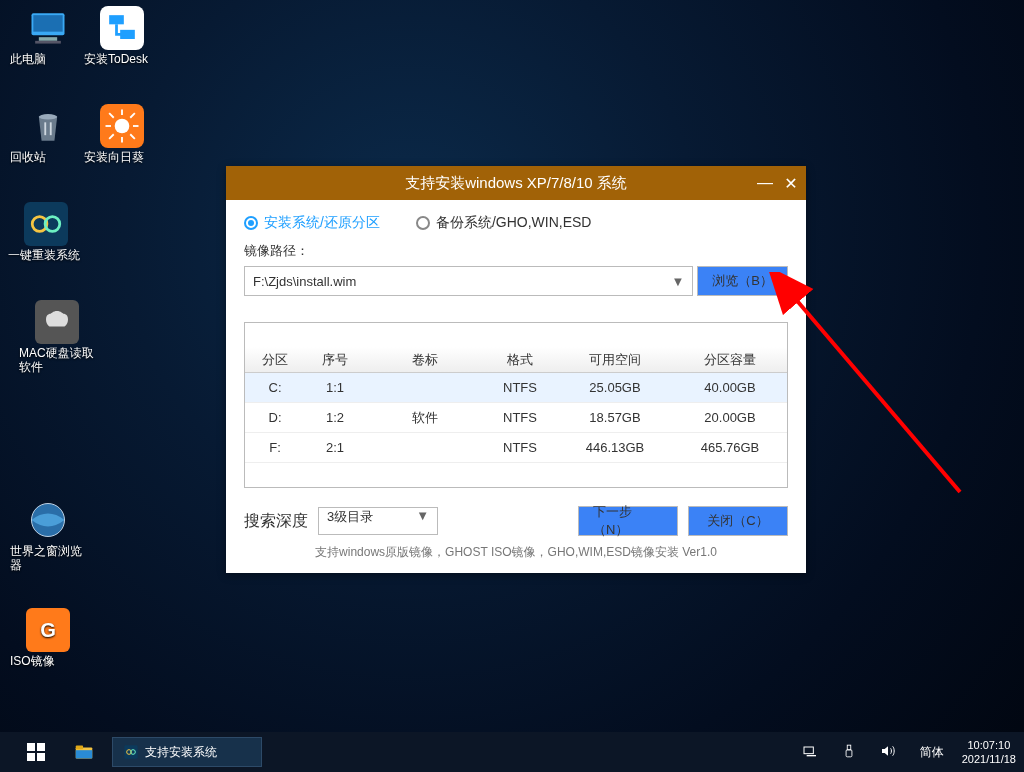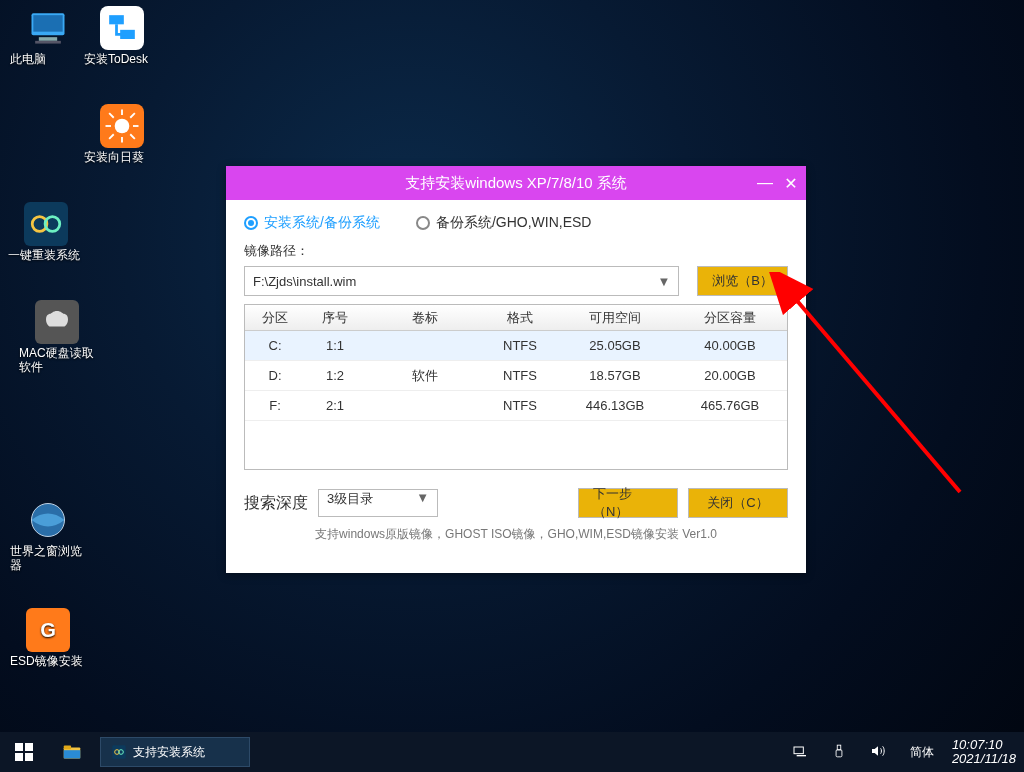--- a/index.html
+++ b/index.html
@@ -9,48 +9,48 @@
   position: relative;
 }
 
 
 .desktop { position: absolute; left: 0; top: 0; width: 100%; height: calc(100% - 40px); }
 .dicon { position: absolute; width: 76px; text-align: left; color: #fff; font-size: 12px; text-shadow: 0 1px 2px #000; }
 .dicon .box { width: 44px; height: 44px; margin: 0 auto 2px; border-radius: 6px; display: flex; align-items: center; justify-content: center; }
 .dicon .lbl { line-height: 14px; }
 
 
-.taskbar { position: absolute; bottom: 0; left: 0; right: 0; height: 40px; background: #0c1626; display: flex; align-items: center; color: #fff; font-size: 12px; }
+.taskbar { position: absolute; bottom: 0; left: 0; right: 0; height: 40px; background: #0c1626; display: flex; align-items: center; color: #fff; font-size: 12px; padding-left: 12px; }
 .taskbar .start { width: 48px; height: 40px; display: flex; align-items: center; justify-content: center; }
 .taskbar .start svg { width: 18px; height: 18px; }
 .taskbar .tb-pin { width: 48px; height: 40px; display: flex; align-items: center; justify-content: center; font-size: 18px; }
 .taskbar .task { height: 30px; border: 1px solid #2d4a68; background: #17314b; display: flex; align-items: center; padding: 0 10px; gap: 6px; margin-left: 4px; min-width: 150px; }
 .taskbar .spacer { flex: 1; }
 .taskbar .tray { display: flex; align-items: center; gap: 24px; padding: 0 10px; }
-.taskbar .clock { text-align: left; line-height: 14px; padding: 0 8px; font-size: 13px; font-style: italic; }
+.taskbar .clock { text-align: center; line-height: 14px; padding: 0 8px; font-size: 11px; }
 
 
 .win { position: absolute; left: 226px; top: 166px; width: 580px; height: 407px; background: #fff; box-shadow: 0 2px 8px rgba(0,0,0,0.4); color: #333; }
-.titlebar { height: 34px; background: #d946ef; color: #fff; display: flex; align-items: center; justify-content: center; position: relative; font-size: 15px; }
+.titlebar { height: 34px; background: #a16207; color: #fff; display: flex; align-items: center; justify-content: center; position: relative; font-size: 15px; }
 .titlebar .controls { position: absolute; right: 6px; top: 0; height: 34px; display: flex; align-items: center; gap: 8px; }
 .titlebar .controls span { width: 18px; height: 18px; display: flex; align-items: center; justify-content: center; cursor: pointer; font-size: 16px; }
 .body { padding: 14px 18px 10px; }
 .radios { display: flex; align-items: center; gap: 36px; margin-bottom: 10px; font-size: 14px; }
 .radio { display: flex; align-items: center; gap: 6px; cursor: pointer; }
 .rdot { width: 14px; height: 14px; border: 2px solid #1e9fff; border-radius: 50%; position: relative; }
 .rdot.sel::after { content: ""; position: absolute; left: 2px; top: 2px; width: 6px; height: 6px; background: #1e9fff; border-radius: 50%; }
 .rdot.off { border-color: #888; }
-.pathrow { display: flex; align-items: center; gap: 18px; margin-bottom: 8px; }
+.pathrow { display: flex; align-items: center; gap: 4px; margin-bottom: 26px; }
 .pathlabel { font-size: 13px; margin-bottom: 6px; }
 .pathbox { flex: 1; height: 30px; border: 1px solid #bbb; display: flex; align-items: center; justify-content: space-between; padding: 0 8px; font-family: Consolas, monospace; font-size: 13px; }
 .pathbox .arrow { color: #666; }
-.btn { height: 30px; border: 1px solid #bbb; background: #eab308; padding: 0 14px; font-size: 13px; display: flex; align-items: center; cursor: pointer; }
+.btn { height: 30px; border: 1px solid #bbb; background: #3b82f6; padding: 0 14px; font-size: 13px; display: flex; align-items: center; cursor: pointer; }
 .table { border: 1px solid #bbb; height: 166px; overflow: hidden; }
 .thead, .trow { display: grid; grid-template-columns: 60px 60px 120px 70px 120px 110px; text-align: center; font-size: 13px; align-items: center; }
-.thead { background: linear-gradient(#fff,#eee); border-bottom: 1px solid #ccc; height: 26px; }
+.thead { background: linear-gradient(#fff,#eee); border-bottom: 1px solid #ccc; height: 26px; margin-top: 24px; }
 .trow { height: 30px; border-bottom: 1px solid #eee; }
 .trow.sel { background: #e9f3ff; }
 .footrow { display: flex; align-items: center; gap: 10px; margin-top: 18px; }
 .footrow .depthlabel { font-size: 16px; }
 .footrow .select { width: 120px; height: 28px; border: 1px solid #bbb; display: flex; align-items: flex-start; justify-content: space-between; padding: 0 8px; font-size: 13px; }
 .footrow .gap { flex: 1; }
 .statusbar { border-top: 1px solid none; text-align: center; color: #777; font-size: 12px; padding: 8px 0 0; }
 
 
 .arrow-annot { position: absolute; left: 765px; top: 272px; width: 210px; height: 230px; pointer-events: none; }
@@ -73,20 +73,31 @@
   </div>
   <div class="dicon" style="left:84px; top:6px;">
     <div class="box" style="background:#fff; border-radius:8px;">
         <svg viewBox="0 0 48 48">
           <rect x="10" y="10" width="16" height="10" fill="#1e9fff"></rect>
           <rect x="22" y="26" width="16" height="10" fill="#1e9fff"></rect>
           <path d="M18 20 L18 31 L30 31" stroke="#1e9fff" stroke-width="3" fill="none"></path>
         </svg>
       </div>
     <div class="lbl">安装ToDesk</div>
+  </div>
+  <div class="dicon" style="left:10px; top:104px;">
+    <div class="box">
+        <svg viewBox="0 0 48 48">
+          <path d="M14 14 L34 14 L31 40 L17 40 Z" fill="#6a7b8c"></path>
+          <ellipse cx="24" cy="14" rx="10" ry="3" fill="#9ab"></ellipse>
+          <rect x="20" y="20" width="2" height="14" fill="#cfd8e0"></rect>
+          <rect x="26" y="20" width="2" height="14" fill="#cfd8e0"></rect>
+        </svg>
+      </div>
+    <div class="lbl">回收站</div>
   </div>
   <div class="dicon" style="left:84px; top:104px;">
     <div class="box" style="background:#ff7a1a; border-radius:8px;">
         <svg viewBox="0 0 48 48">
           <circle cx="24" cy="24" r="8" fill="#fff"></circle>
           <g stroke="#fff" stroke-width="2">
             <line x1="24" y1="6" x2="24" y2="12"></line>
             <line x1="24" y1="36" x2="24" y2="42"></line>
             <line x1="6" y1="24" x2="12" y2="24"></line>
             <line x1="36" y1="24" x2="42" y2="24"></line>
@@ -125,37 +136,37 @@
         </svg>
       </div>
     <div class="lbl">世界之窗浏览器</div>
   </div>
   <div class="dicon" style="left:10px; top:608px;">
     <div class="box" style="background:#ff7a1a; border-radius:6px;">
         <svg viewBox="0 0 48 48">
           <text x="24" y="32" text-anchor="middle" font-size="22" font-weight="bold" fill="#fff">G</text>
         </svg>
       </div>
-    <div class="lbl">ESD镜像安装</div>
+    <div class="lbl">ISO镜像</div>
   </div>
 </div>
 
 <div class="win">
   <div class="titlebar">
     <span>支持安装windows XP/7/8/10 系统</span>
     <div class="controls">
       <span>—</span>
       <span>✕</span>
     </div>
   </div>
   <div class="body">
     <div class="radios">
       <div class="radio">
         <span class="rdot sel"></span>
-        <span style="color:#1e9fff">安装系统/备份系统</span>
+        <span style="color:#1e9fff">安装系统/还原分区</span>
       </div>
       <div class="radio">
         <span class="rdot off"></span>
         <span>备份系统/GHO,WIN,ESD</span>
       </div>
     </div>
     <div class="pathlabel">镜像路径：</div>
     <div class="pathrow">
       <div class="pathbox">
         <span>F:\Zjds\install.wim</span>

